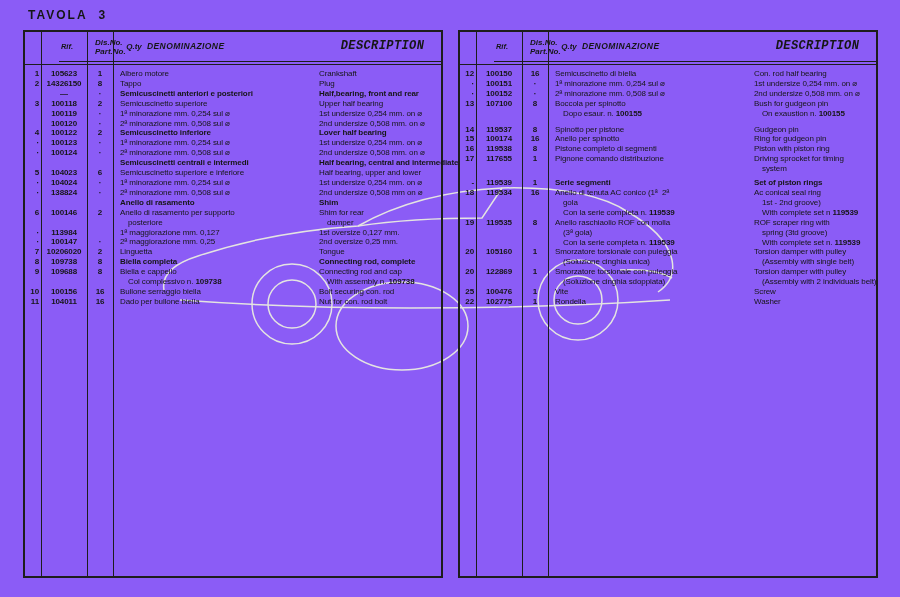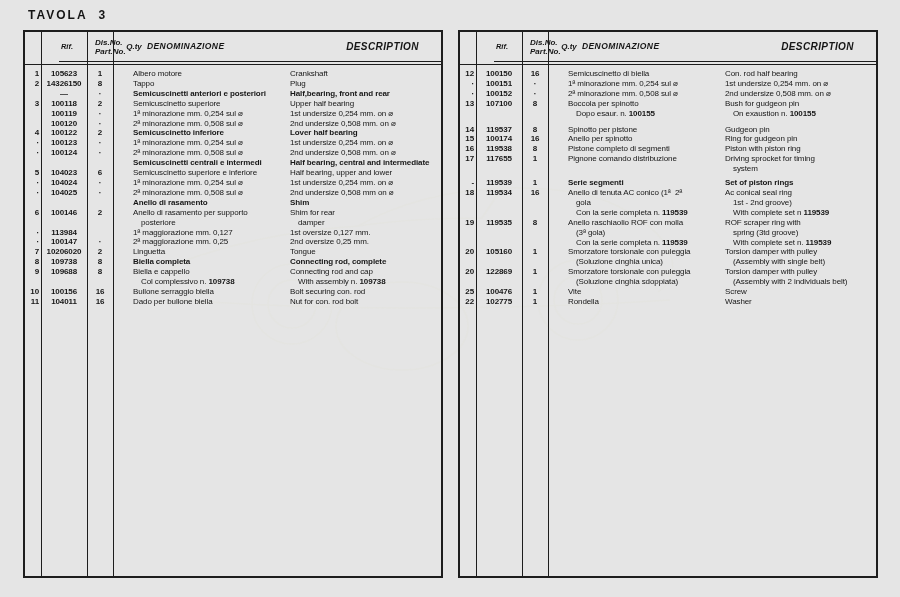--- a/index.html
+++ b/index.html
@@ -1,16 +1,16 @@
 <!DOCTYPE html>
 <html><head>
 <meta charset="utf-8">
 <style>
   html,body{margin:0;padding:0;background:#ffffff;}
-  .page{position:relative;width:900px;height:597px;background:#e5e5e5;overflow:hidden;
+  .page{position:relative;width:900px;height:597px;background:#8b5cf6;overflow:hidden;
         font-family:"Liberation Sans","DejaVu Sans",sans-serif;color:#161616;}
   .title{position:absolute;left:28px;top:8px;font-size:12px;font-weight:700;letter-spacing:2px;}
   .title .num{margin-left:11px;}
 
   .wm{position:absolute;left:150px;top:150px;}
 
   .ptable{position:absolute;top:30px;width:420px;height:548px;border:2px solid #1d1d1d;box-sizing:border-box;}
   .t0{left:23px;}
   .t1{left:458px;}
 
@@ -19,30 +19,30 @@
 
   .thead{display:flex;height:29px;align-items:center;border-bottom:1px solid #1d1d1d;
          font-style:italic;font-weight:700;font-size:8px;line-height:9px;text-align:center;margin-left:34px;}
   .hline{height:2px;border-bottom:1px solid #1d1d1d;}
   .hc{flex-shrink:0;box-sizing:border-box;}
   .hc.hrif{width:16px;font-size:7.5px;}
   .hc.hpart{width:46px;padding-left:20px;}
   .hc.hqty{width:26px;}
   .hc.hmain{flex:1;display:flex;}
   .denh{width:177px;text-align:left;font-size:8.5px;letter-spacing:.4px;}
-  .desch{flex:1;text-align:center;font-size:10px;letter-spacing:.4px;}
+  .desch{flex:1;text-align:center;font-size:12px;letter-spacing:.4px;font-family:Liberation Mono, monospace;}
 
   .tbody{padding-top:4px;font-size:8px;line-height:9.9px;letter-spacing:-0.1px;position:relative;}
   .row{display:flex;}
   .c{flex-shrink:0;box-sizing:border-box;}
   .c.rif{width:16px;text-align:right;padding-right:2px;font-weight:700;}
   .c.part{width:46px;text-align:center;font-weight:700;}
   .c.qty{width:26px;text-align:center;font-weight:700;}
   .c.main{flex:1;display:flex;}
-  .den{width:177px;padding-left:20px;box-sizing:border-box;}
+  .den{width:206px;padding-left:7px;box-sizing:border-box;}
   .desc{flex:1;}
   .line{white-space:nowrap;}
   .line.ind{padding-left:8px;}
   .b{font-weight:700;}
 </style>
 </head>
 <body>
 
 <div class="page">
 
@@ -230,21 +230,21 @@
             <div class="den">
               <div class="line"><span>1ª minorazione mm. 0,254 sul ⌀</span></div>
             </div>
             <div class="desc">
               <div class="line"><span>1st undersize 0,254 mm. on ⌀</span></div>
             </div>
           </div>
         </div>
         <div class="row">
           <div class="c rif">·</div>
-          <div class="c part">104025</div>
+          <div class="c part">138824</div>
           <div class="c qty">·</div>
           <div class="c main">
             <div class="den">
               <div class="line"><span>2ª minorazione mm. 0,508 sul ⌀</span></div>
             </div>
             <div class="desc">
               <div class="line"><span>2nd undersize 0,508 mm on ⌀</span></div>
             </div>
           </div>
         </div>

